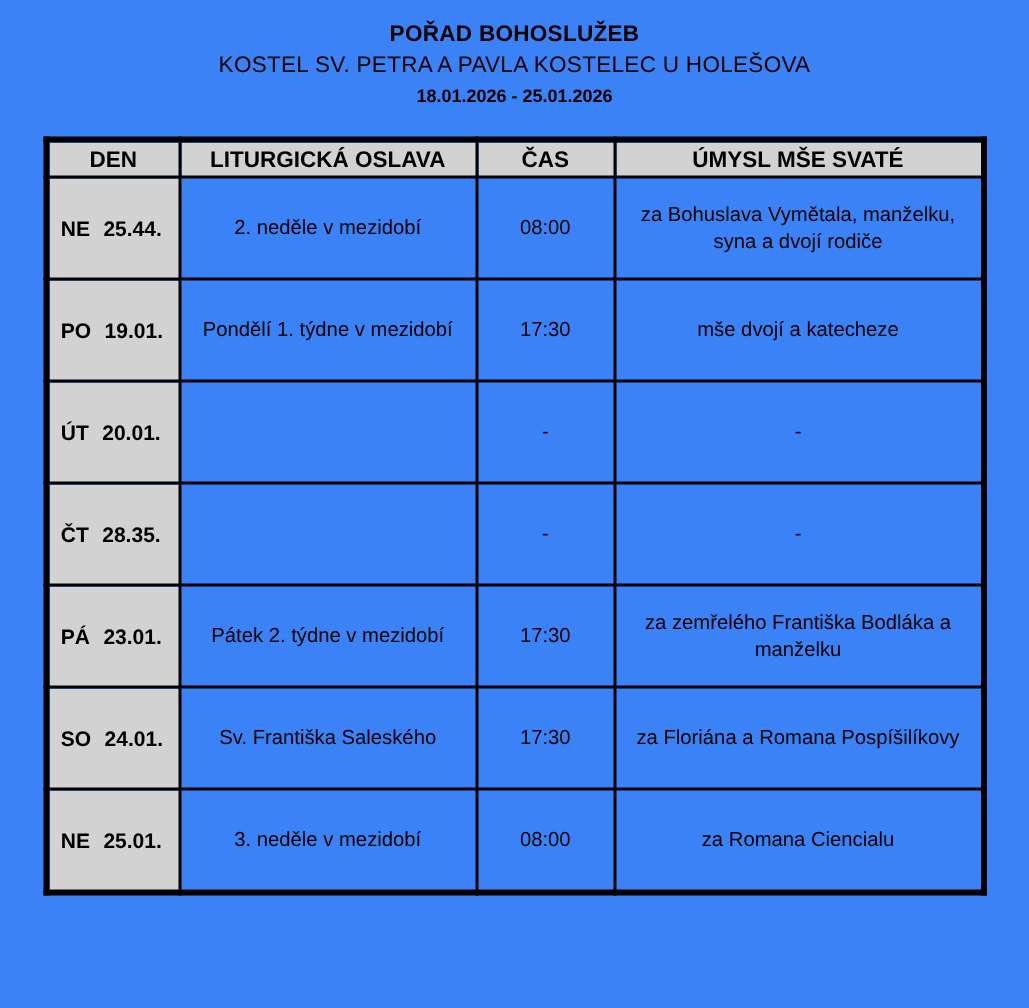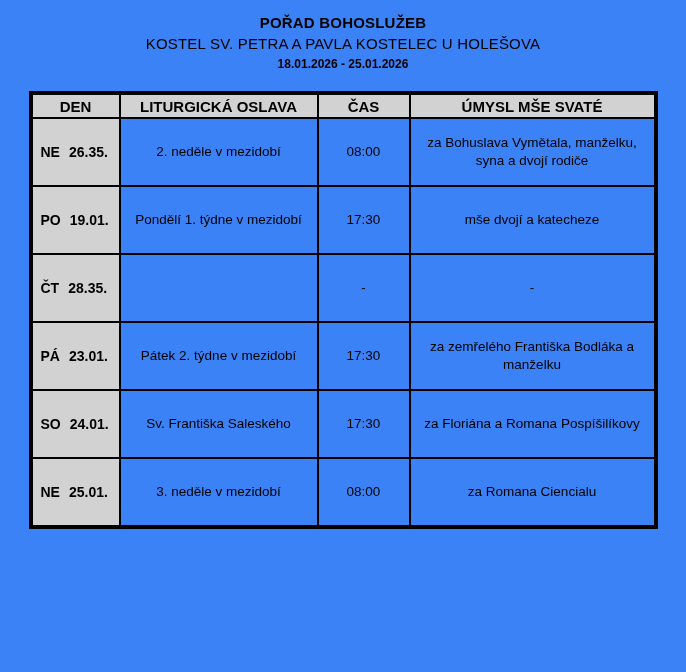--- a/index.html
+++ b/index.html
@@ -101,30 +101,36 @@
     <thead>
       <tr>
         <th>DEN</th>
         <th>LITURGICKÁ OSLAVA</th>
         <th>ČAS</th>
         <th>ÚMYSL MŠE SVATÉ</th>
       </tr>
     </thead>
     <tbody>
       <tr>
-        <td class="day-cell"><span class="day-abbr">NE</span><span class="day-date">26.35.</span></td>
+        <td class="day-cell"><span class="day-abbr">NE</span><span class="day-date">25.44.</span></td>
         <td class="celebration-cell">2. neděle v mezidobí</td>
         <td class="time-cell">08:00</td>
         <td class="intention-cell">za Bohuslava Vymětala, manželku, syna a dvojí rodiče</td>
       </tr>
       <tr>
         <td class="day-cell"><span class="day-abbr">PO</span><span class="day-date">19.01.</span></td>
         <td class="celebration-cell">Pondělí 1. týdne v mezidobí</td>
         <td class="time-cell">17:30</td>
         <td class="intention-cell">mše dvojí a katecheze</td>
+      </tr>
+      <tr>
+        <td class="day-cell"><span class="day-abbr">ÚT</span><span class="day-date">20.01.</span></td>
+        <td class="celebration-cell"></td>
+        <td class="time-cell">-</td>
+        <td class="intention-cell">-</td>
       </tr>
       <tr>
         <td class="day-cell"><span class="day-abbr">ČT</span><span class="day-date">28.35.</span></td>
         <td class="celebration-cell"></td>
         <td class="time-cell">-</td>
         <td class="intention-cell">-</td>
       </tr>
       <tr>
         <td class="day-cell"><span class="day-abbr">PÁ</span><span class="day-date">23.01.</span></td>
         <td class="celebration-cell">Pátek 2. týdne v mezidobí</td>

